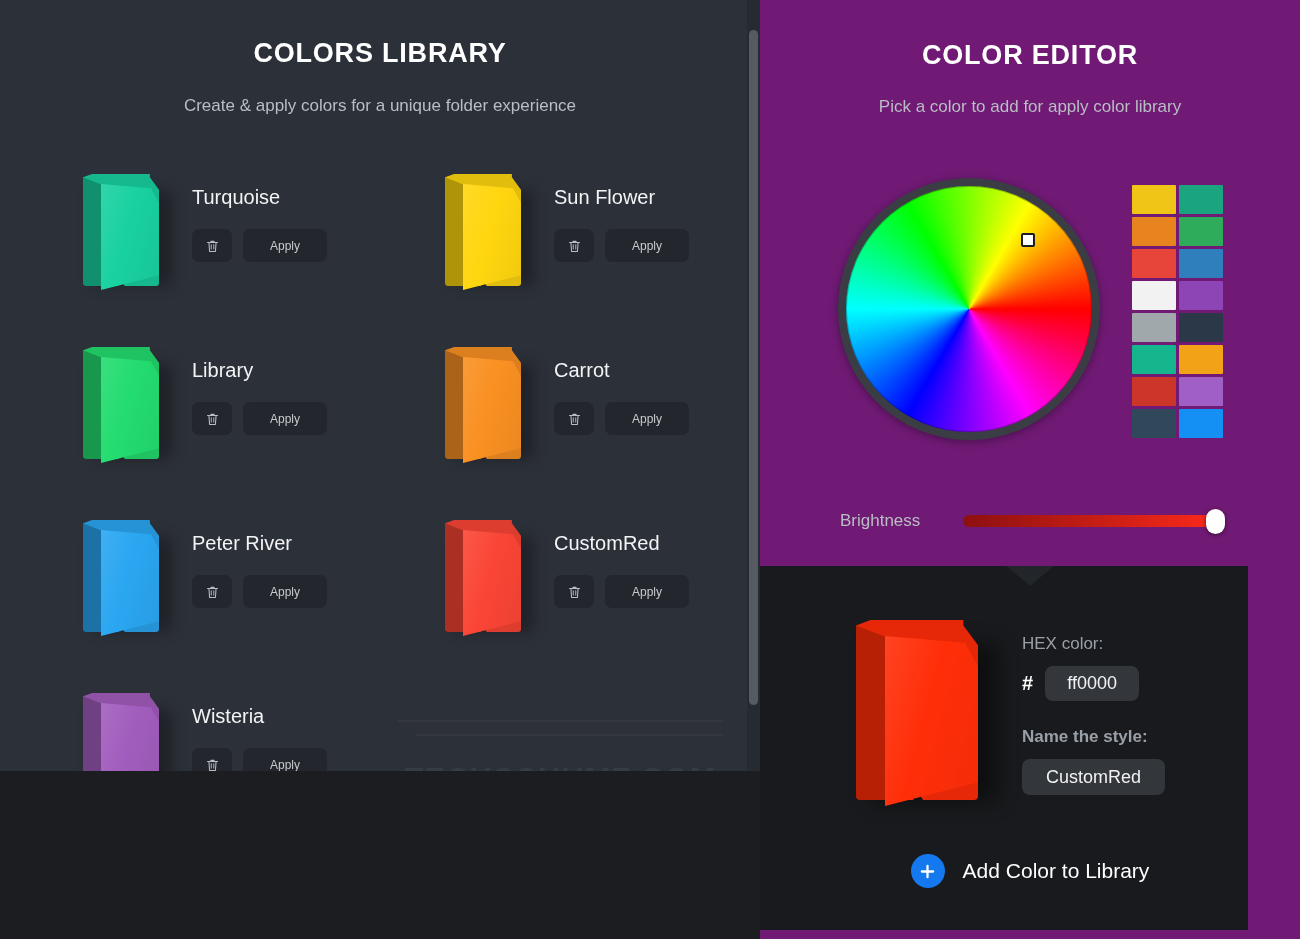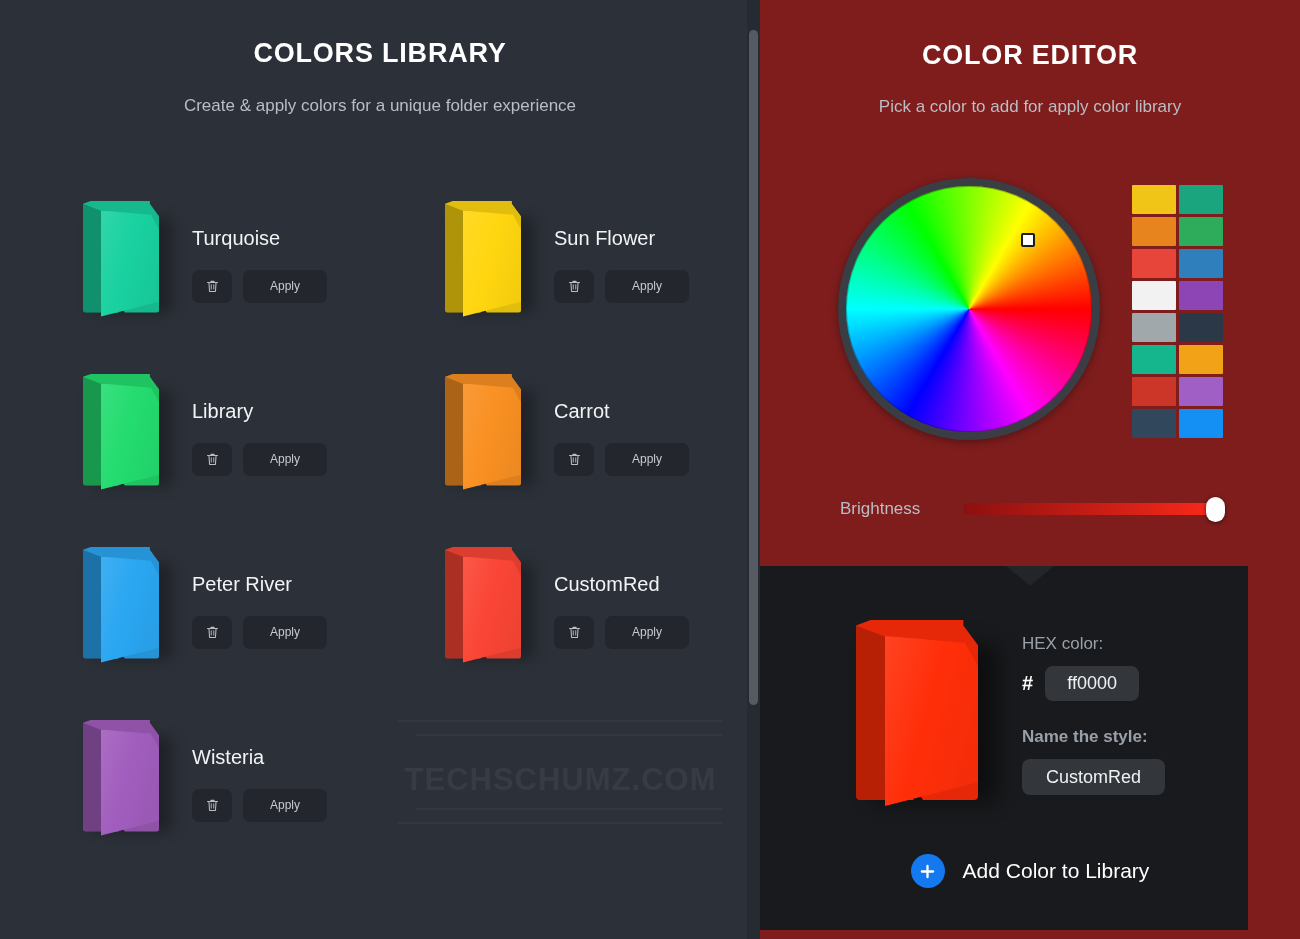--- a/index.html
+++ b/index.html
@@ -11,21 +11,21 @@
   }
   #app {
     position: relative;
     width: 1300px; height: 939px;
     display: flex;
   }
 
   
   .left-panel {
     position: relative;
-    width: 760px; height: 939px;
+    width: 760px; height: 771px;
     background: #2c3038;
     overflow: hidden;
   }
   .panel-head { padding-top: 38px; text-align: center; }
   .panel-title {
     font-size: 27px; font-weight: bold; color: #ffffff;
     letter-spacing: 0.8px;
   }
   .panel-sub {
     margin-top: 27px; font-size: 17px; color: #b9bdc4;
@@ -35,21 +35,21 @@
   .folder-grid {
     position: absolute;
     left: 0; top: 170px;
     width: 740px;
     display: grid;
     grid-template-columns: 340px 340px;
     column-gap: 22px;
     row-gap: 0;
     padding-left: 78px;
   }
-  .folder-cell { height: 173px; display: flex; align-items: center; }
+  .folder-cell { height: 173px; display: flex; align-items: flex-start; }
   .folder-cell.empty { visibility: hidden; }
 
   
   .folder-ico {
     position: relative;
     width: 92px; height: 118px;
     flex: 0 0 92px;
     margin-top: 2px;
   }
   .folder-ico .shadow {
@@ -143,21 +143,21 @@
     position: absolute; left: 2px; top: 30px;
     width: 9px; height: 675px;
     background: #565b63;
     border-radius: 5px;
   }
 
   
   .right-panel {
     position: relative;
     width: 540px; height: 939px;
-    background: #7f1d1d;
+    background: #701a75;
     overflow: hidden;
   }
   .right-head { padding-top: 40px; text-align: center; }
   .right-head .panel-title { font-size: 27px; }
   .right-head .panel-sub { margin-top: 26px; }
 
   
   .picker-row {
     position: absolute; left: 0; top: 175px;
     width: 540px; height: 270px;
@@ -193,21 +193,21 @@
     width: 92px;
     display: grid;
     grid-template-columns: 44px 44px;
     grid-auto-rows: 29px;
     gap: 3px;
   }
   .swatch { width: 44px; height: 29px; cursor: pointer; border-radius: 1px; }
 
   
   .brightness-row {
-    position: absolute; left: 0; top: 488px;
+    position: absolute; left: 0; top: 500px;
     width: 540px; height: 42px;
     display: flex; align-items: center;
   }
   .brightness-label {
     margin-left: 80px; width: 115px;
     font-size: 17px; color: #b9bdc4;
   }
   .slider {
     position: relative;
     width: 262px; height: 12px;

